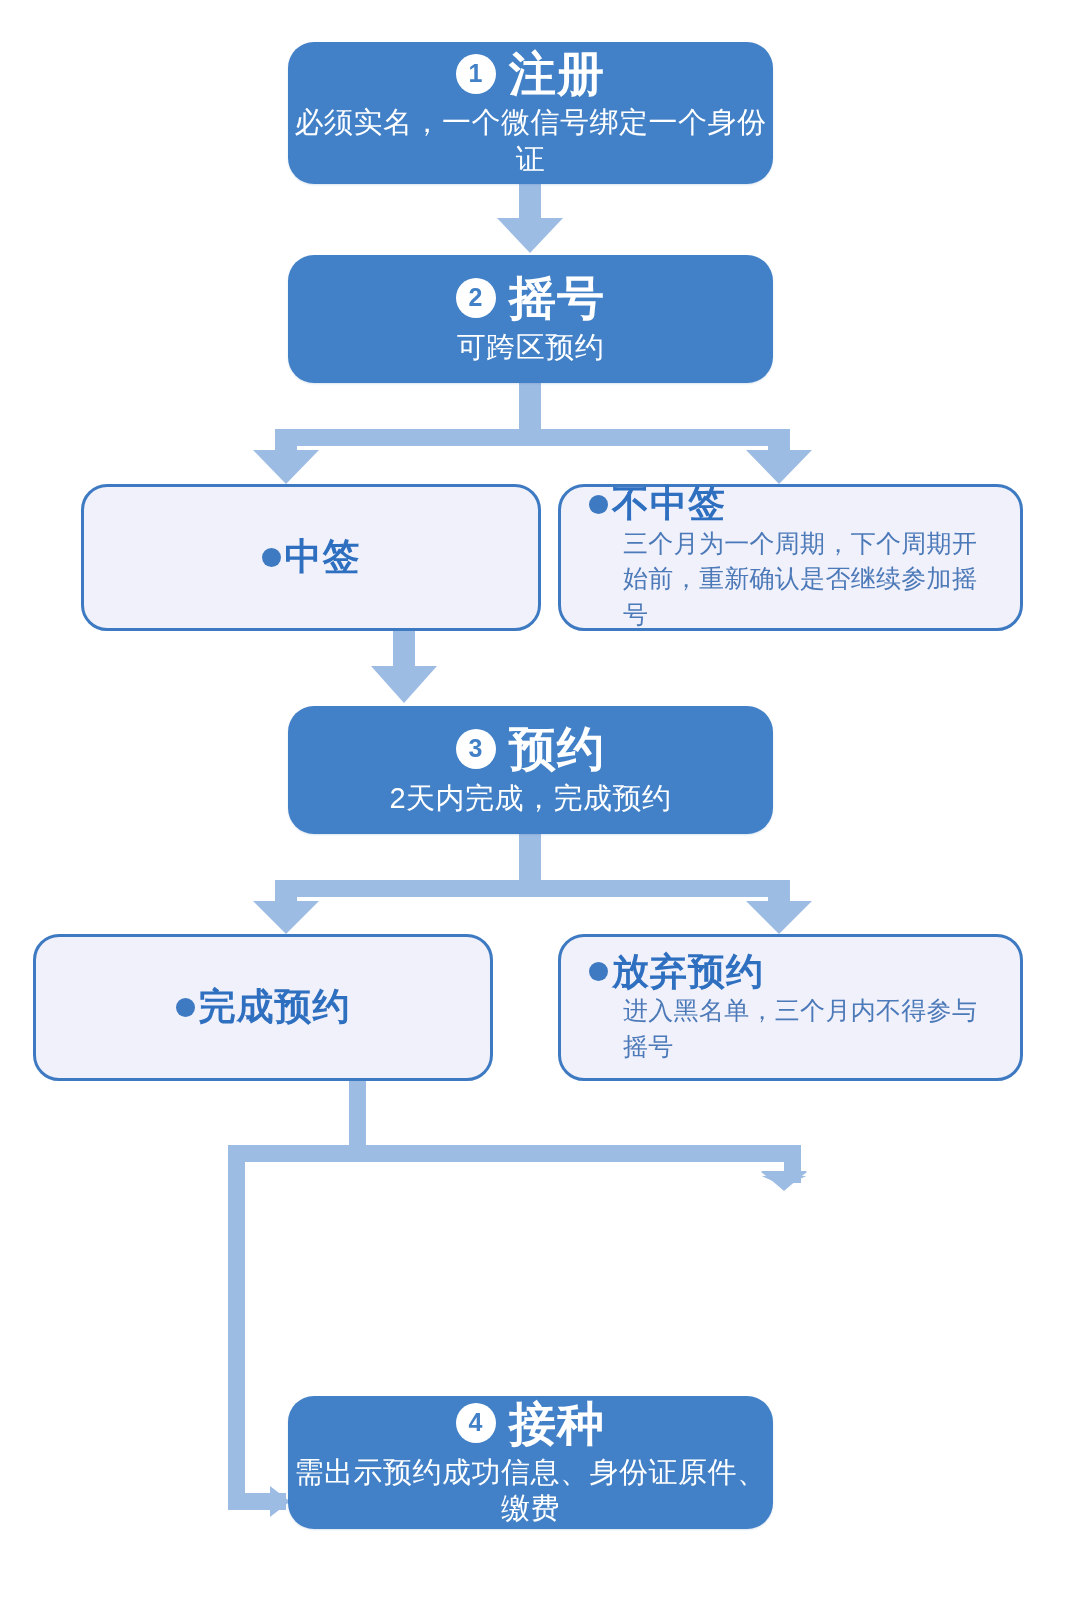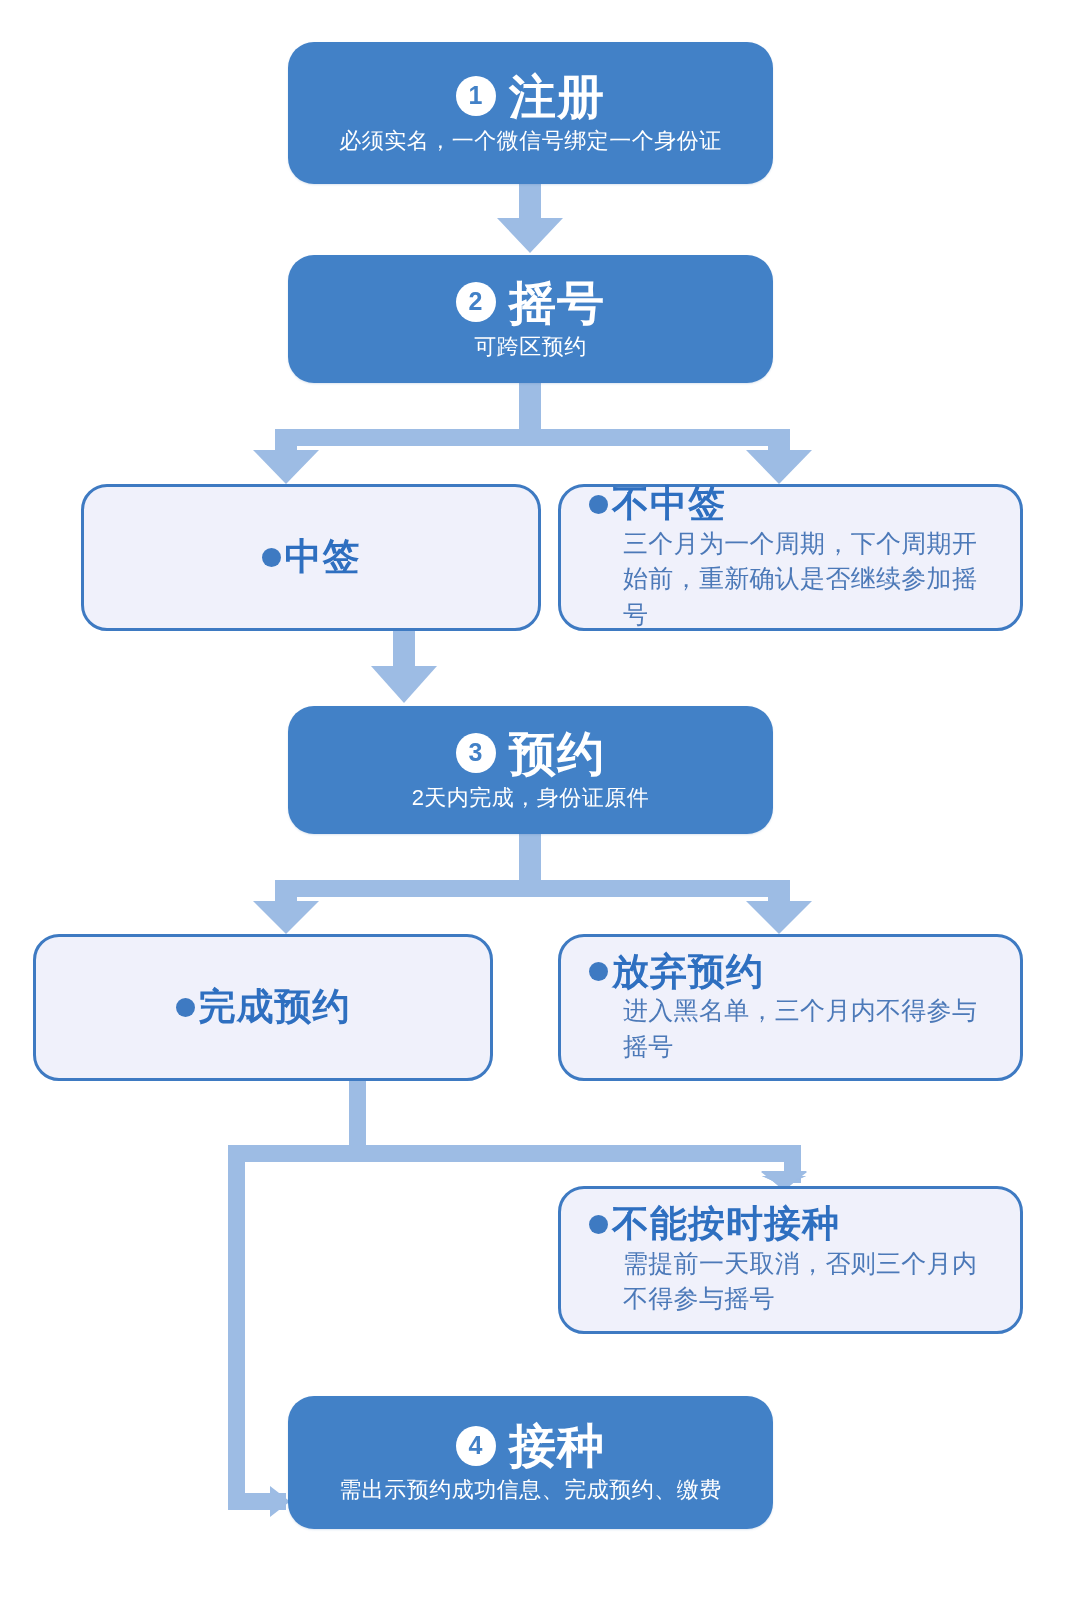--- a/index.html
+++ b/index.html
@@ -78,21 +78,21 @@
     border-radius: 50%;
     background: #ffffff;
     color: #4281C7;
     font-size: 25px;
     font-weight: bold;
     line-height: 1;
     padding-bottom: 1px;
     box-sizing: border-box;
   }
   .p-sub {
-    font-size: 22px;
+    font-size: 29px;
     line-height: 1.25;
     color: #ffffff;
     font-weight: normal;
     letter-spacing: 0.5px;
   }
 
   
   .l-head {
     display: flex;
     align-items: center;
@@ -222,47 +222,40 @@
       <span>不中签</span>
     </div>
     <div class="l-sub pad-left">三个月为一个周期，下个周期开始前，重新确认是否继续参加摇号</div>
   </div>
 
   <div class="node primary" id="node-appoint">
     <div class="p-title">
       <span class="step-badge">3</span>
       <span>预约</span>
     </div>
-    <div class="p-sub">2天内完成，身份证原件</div>
+    <div class="p-sub">2天内完成，完成预约</div>
   </div>
 
   <div class="node light centered" id="node-done">
     <div class="l-head">
       <span class="bullet"></span>
       <span>完成预约</span>
     </div>
   </div>
 
   <div class="node light" id="node-giveup">
     <div class="l-head indent-head">
       <span class="bullet"></span>
       <span>放弃预约</span>
     </div>
     <div class="l-sub pad-left">进入黑名单，三个月内不得参与摇号</div>
   </div>
 
-  <div class="node light" id="node-late">
-    <div class="l-head indent-head">
-      <span class="bullet"></span>
-      <span>不能按时接种</span>
-    </div>
-    <div class="l-sub pad-left">需提前一天取消，否则三个月内不得参与摇号</div>
-  </div>
 
   <div class="node primary" id="node-vaccinate">
     <div class="p-title">
       <span class="step-badge">4</span>
       <span>接种</span>
     </div>
-    <div class="p-sub">需出示预约成功信息、完成预约、缴费</div>
+    <div class="p-sub">需出示预约成功信息、身份证原件、缴费</div>
   </div>
 
 </div>
 
 </body></html>

